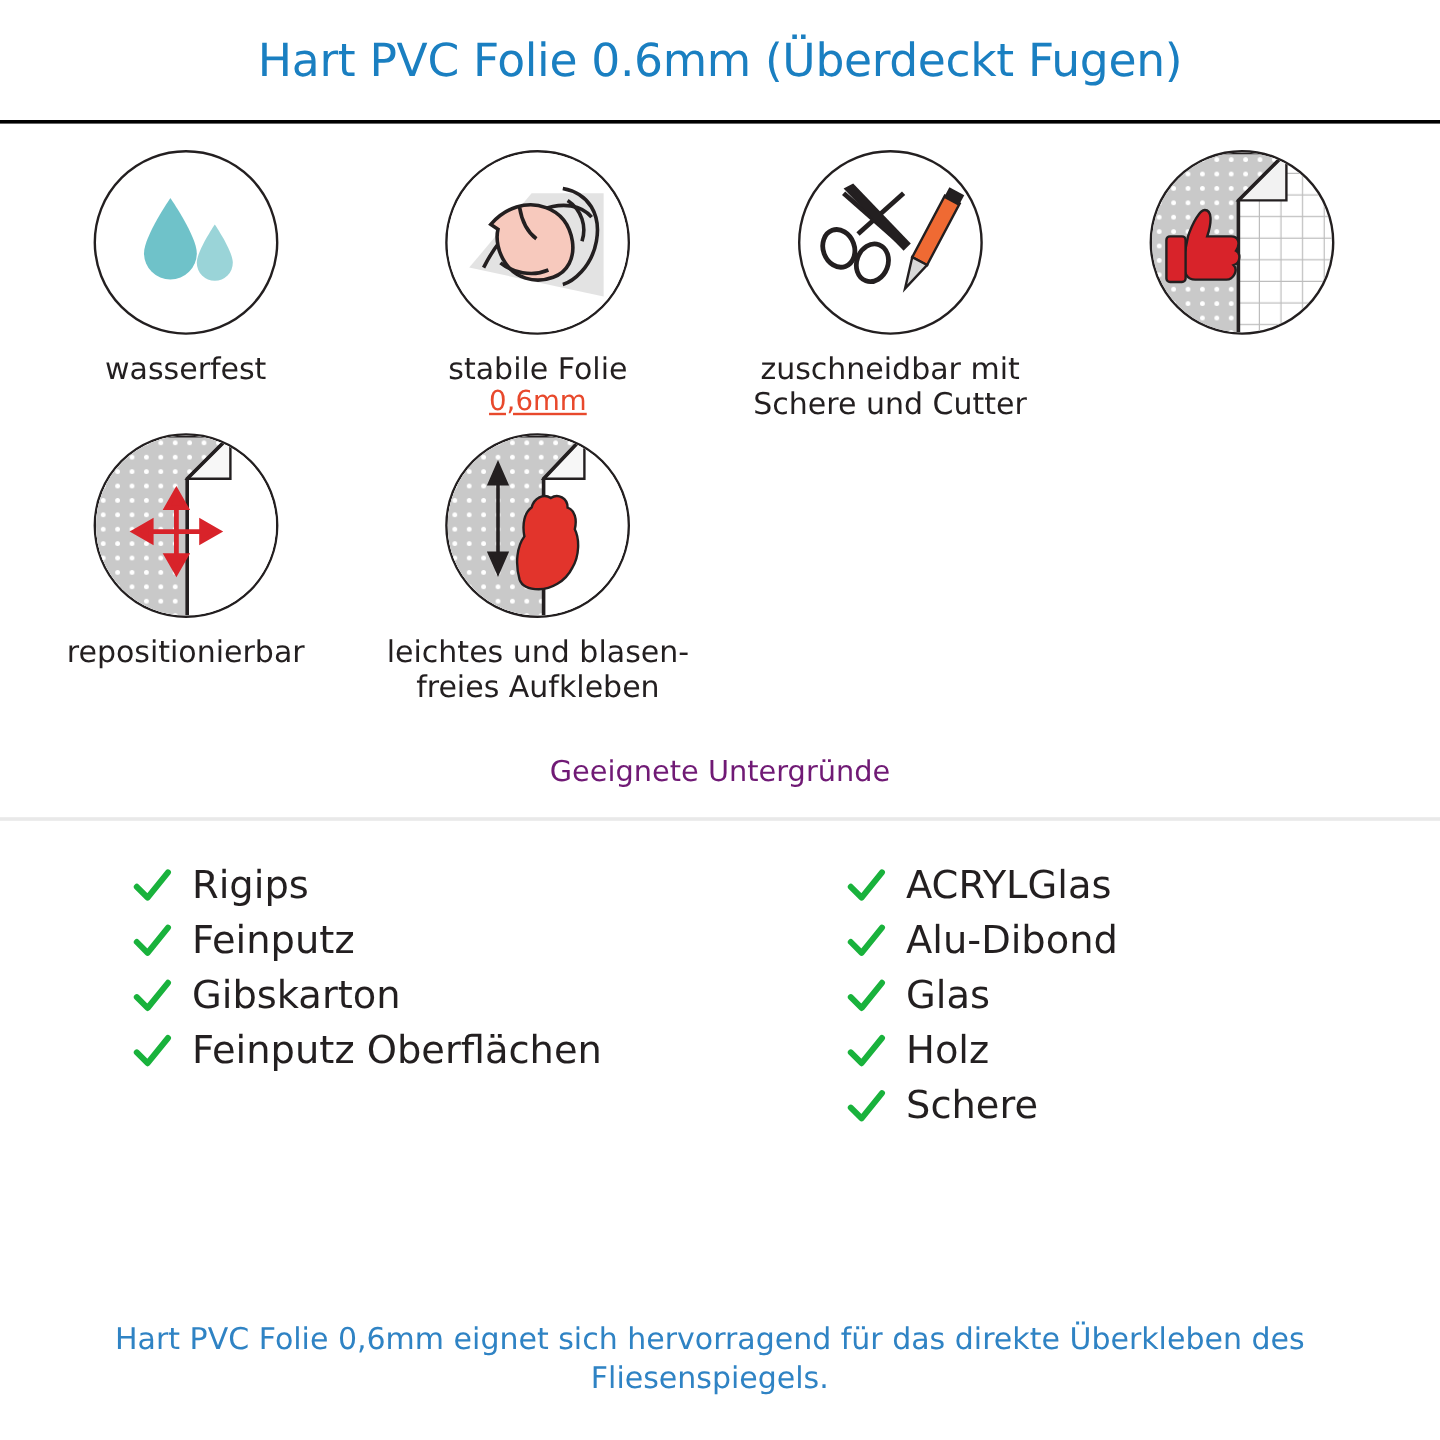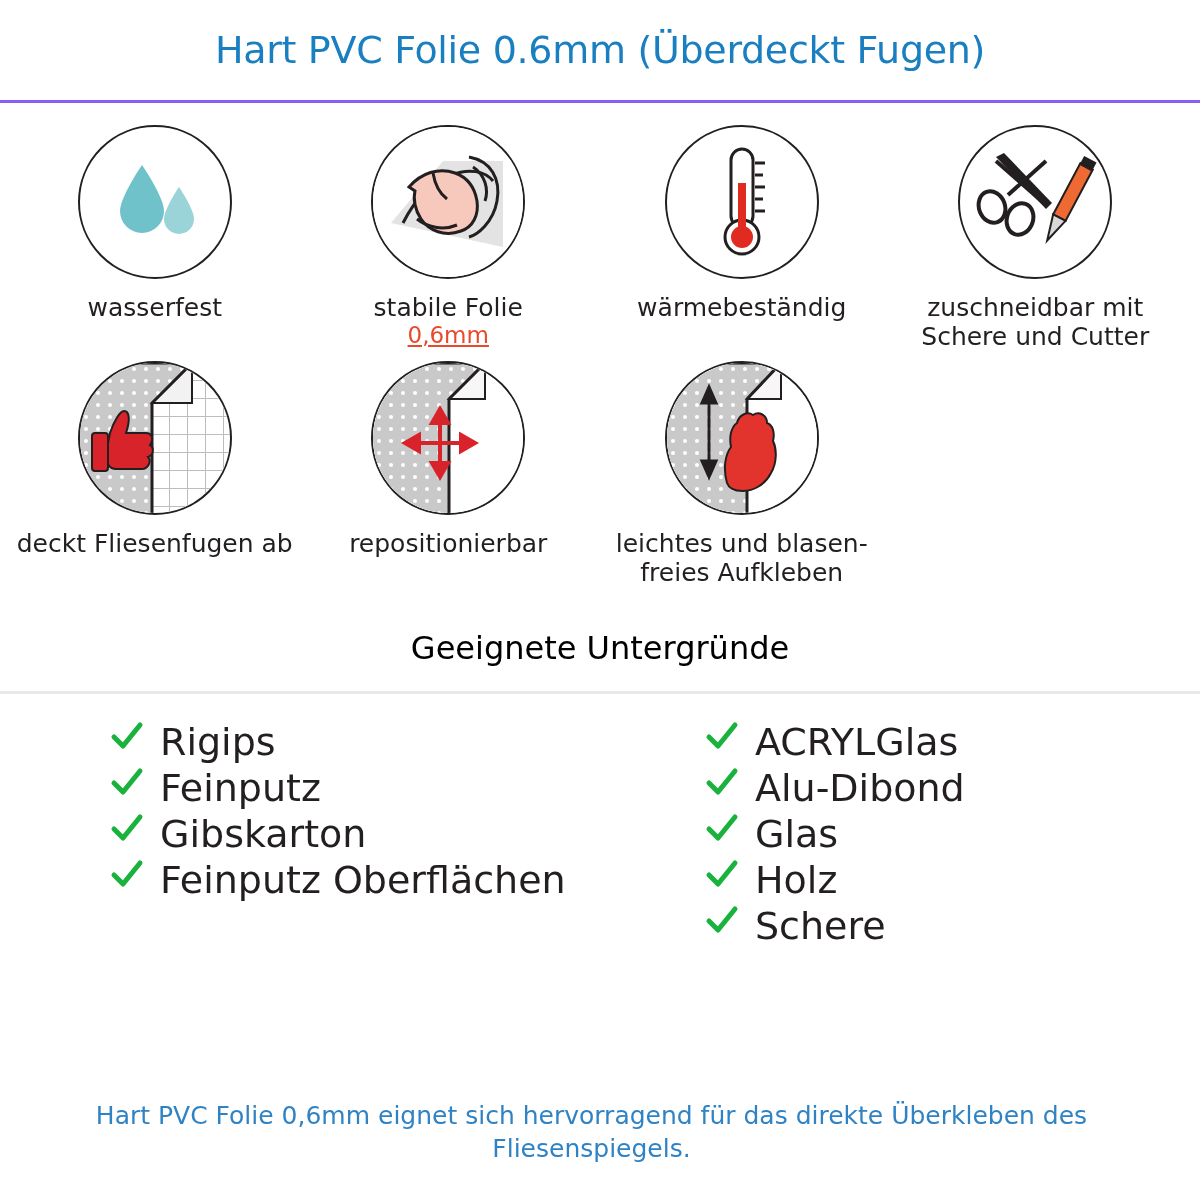--- a/index.html
+++ b/index.html
@@ -20,21 +20,21 @@
     height: 1200px;
     box-sizing: border-box;
   }
 
   
   .header {
     height: 100px;
     display: flex;
     align-items: center;
     justify-content: center;
-    border-bottom: 3px solid #8b5cf6;
+    border-bottom: 3px solid #000000;
   }
   .header-title {
     font-size: 38px;
     color: #1a7fc1;
     font-weight: normal;
     letter-spacing: -0.3px;
     text-align: center;
   }
 
   
@@ -71,42 +71,42 @@
     color: #e8492c;
     text-align: center;
     line-height: 1.2;
     text-decoration: underline;
   }
 
   
   .section-heading {
     margin-top: 42px;
     text-align: center;
-    font-size: 32px;
-    color: #000000;
+    font-size: 24px;
+    color: #701a75;
     padding-bottom: 24px;
     border-bottom: 3px solid #e9e9e9;
   }
 
   
   .surfaces {
     display: grid;
     grid-template-columns: 1fr 1fr;
     padding: 26px 0 0 0;
   }
   .surface-col {
     padding-left: 110px;
     box-sizing: border-box;
   }
   .surface-col.right { padding-left: 105px; }
   .surface-item {
     display: flex;
-    align-items: flex-start;
+    align-items: flex-end;
     height: 46px;
-    font-size: 38px;
+    font-size: 32px;
     color: #231f20;
   }
   .check {
     width: 34px;
     height: 34px;
     margin-right: 16px;
     flex: 0 0 34px;
   }
 
   
@@ -157,37 +157,20 @@
           <path d="M36 60 C48 46 66 40 82 46 C96 51 102 62 104 74 C106 88 100 100 88 104 C72 110 56 104 48 92 C42 83 40 72 42 64 Z" fill="#f7c9bd" stroke="#231f20" stroke-width="3"></path>
           <path d="M44 92 C54 100 70 104 84 98" fill="none" stroke="#231f20" stroke-width="3"></path>
           <path d="M60 46 C62 58 66 66 74 72" fill="none" stroke="#231f20" stroke-width="3"></path>
           <path d="M100 40 C112 48 116 62 112 74" fill="none" stroke="#231f20" stroke-width="3"></path>
         </svg>
       </div>
       <div class="feature-label">stabile Folie</div>
       <div class="feature-sublabel">0,6mm</div>
     </div>
 
-    <div class="feature">
-      <div class="icon-circle">
-        <svg viewBox="0 0 150 150" width="150" height="150">
-          <rect x="64" y="22" width="22" height="78" rx="11" fill="#ffffff" stroke="#231f20" stroke-width="3"></rect>
-          <circle cx="75" cy="110" r="17" fill="#ffffff" stroke="#231f20" stroke-width="3"></circle>
-          <circle cx="75" cy="110" r="11" fill="#e02b20"></circle>
-          <rect x="71" y="56" width="8" height="52" fill="#e02b20"></rect>
-          <line x1="88" y1="36" x2="98" y2="36" stroke="#231f20" stroke-width="3"></line>
-          <line x1="88" y1="48" x2="96" y2="48" stroke="#231f20" stroke-width="3"></line>
-          <line x1="88" y1="60" x2="98" y2="60" stroke="#231f20" stroke-width="3"></line>
-          <line x1="88" y1="72" x2="96" y2="72" stroke="#231f20" stroke-width="3"></line>
-          <line x1="88" y1="84" x2="98" y2="84" stroke="#231f20" stroke-width="3"></line>
-        </svg>
-      </div>
-      <div class="feature-label">wärmebeständig</div>
-      <div class="feature-sublabel"></div>
-    </div>
 
     <div class="feature">
       <div class="icon-circle">
         <svg viewBox="0 0 150 150" width="150" height="150">
           <g stroke="#231f20" stroke-width="4" fill="none">
             <line x1="36" y1="34" x2="86" y2="78"></line>
             <line x1="86" y1="34" x2="48" y2="68"></line>
             <ellipse cx="32" cy="80" rx="13" ry="16" transform="rotate(-20 32 80)"></ellipse>
             <ellipse cx="60" cy="92" rx="13" ry="16" transform="rotate(20 60 92)"></ellipse>
           </g>
@@ -216,21 +199,20 @@
           </defs>
           <rect x="0" y="0" width="150" height="150" fill="url(#grid5)"></rect>
           <path d="M0 0 H112 L72 40 V150 H0 Z" fill="#c9c9c9"></path>
           <path d="M0 0 H112 L72 40 V150 H0 Z" fill="url(#dots5)"></path>
           <path d="M112 0 L72 40 H112 Z" fill="#f2f2f2" stroke="#231f20" stroke-width="2"></path>
           <path d="M0 0 H112 L72 40 V150" fill="none" stroke="#231f20" stroke-width="3"></path>
           <path d="M30 70 C34 58 40 48 44 48 C50 48 50 58 46 70 L66 70 C72 70 74 76 70 82 C74 84 74 92 68 94 C72 98 68 106 62 106 L36 106 C28 106 26 98 26 90 Z" fill="#d8232a" stroke="#231f20" stroke-width="2"></path>
           <rect x="12" y="70" width="16" height="38" rx="3" fill="#d8232a" stroke="#231f20" stroke-width="2"></rect>
         </svg>
       </div>
-      <div class="feature-label">deckt Fliesenfugen ab</div>
       <div class="feature-sublabel"></div>
     </div>
 
     <div class="feature">
       <div class="icon-circle">
         <svg viewBox="0 0 150 150" width="150" height="150">
           <defs>
             <pattern id="dots6" width="12" height="12" patternUnits="userSpaceOnUse">
               <circle cx="6" cy="6" r="2" fill="#ffffff"></circle>
             </pattern>

